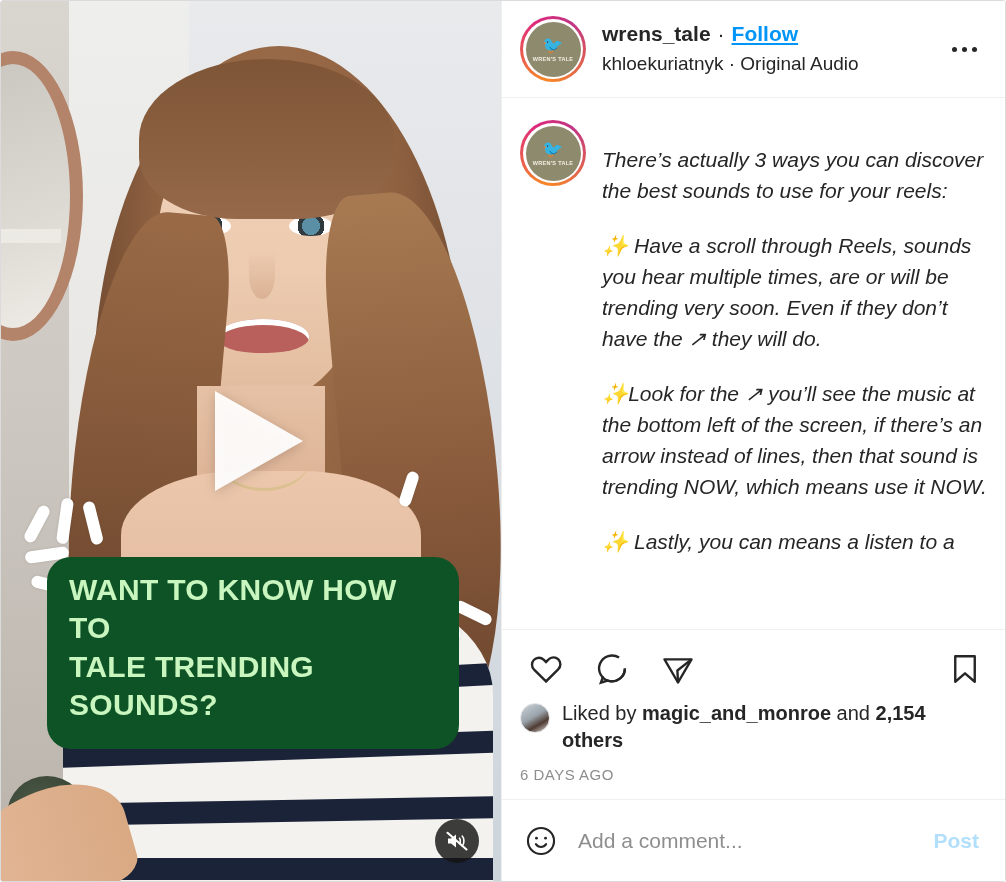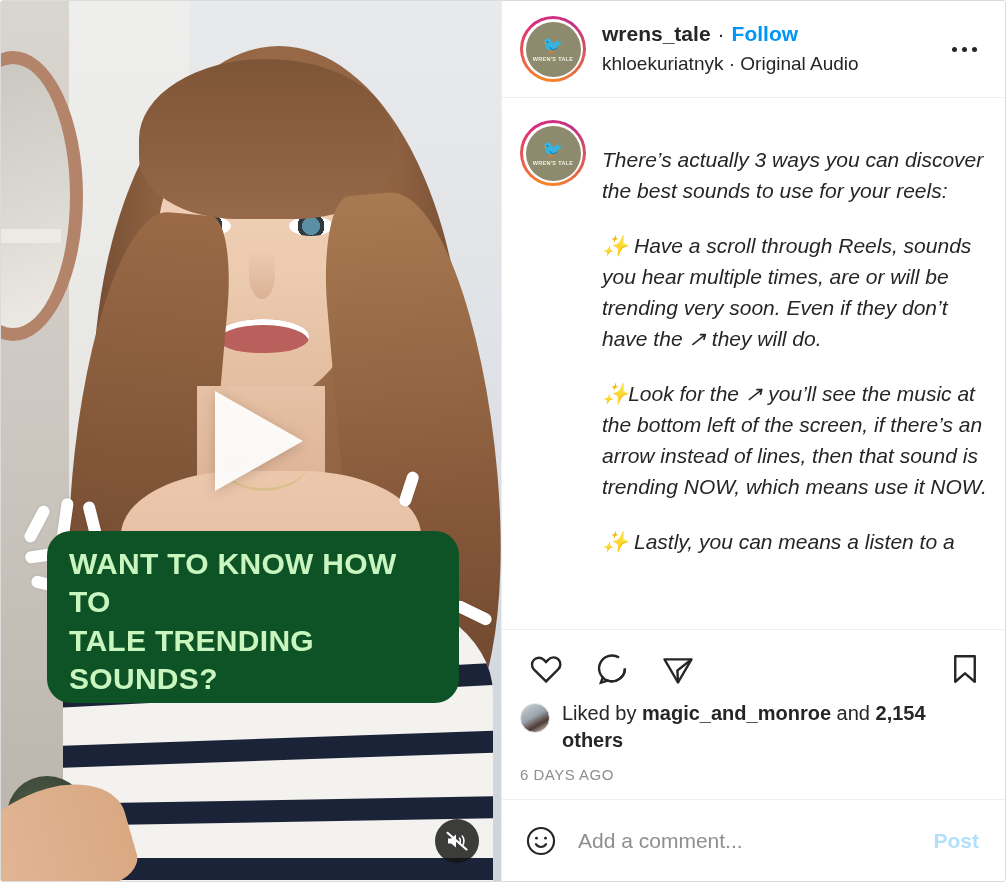--- a/index.html
+++ b/index.html
@@ -126,25 +126,25 @@
     width: 0; height: 0;
     border-left: 88px solid rgba(255,255,255,.93);
     border-top: 50px solid transparent;
     border-bottom: 50px solid transparent;
     filter: drop-shadow(0 2px 6px rgba(0,0,0,.18));
   }
   .sparkles { position: absolute; inset: 0; pointer-events: none; }
   .spark { position: absolute; background: #fff; border-radius: 7px;
            box-shadow: 0 0 3px rgba(0,0,0,.12); }
   .banner {
-    position: absolute; left: 46px; top: 530px; width: 412px;
+    position: absolute; left: 46px; top: 556px; width: 412px;
     background: #0e5326;
     color: #c9f5bf;
     border-radius: 24px;
-    padding: 14px 22px 4px;
+    padding: 14px 22px 24px;
     font-weight: 700;
     font-size: 30px;
     line-height: 1.28;
     letter-spacing: .3px;
   }
   .banner .l2 { display: block; }
   .mute {
     position: absolute; right: 22px; bottom: 18px;
     width: 44px; height: 44px; border-radius: 50%;
     background: rgba(20,20,20,.82);
@@ -177,21 +177,21 @@
     background: #8e8a6d;
     display: flex; flex-direction: column; align-items: center; justify-content: center;
     color: #f2f0e4;
   }
   .av .bird { font-size: 17px; line-height: 1; }
   .av .nm { font-size: 5.5px; letter-spacing: .3px; margin-top: 2px; font-weight: 700; }
   .hdr-txt { flex: 1; margin-left: 16px; min-width: 0; }
   .line1 { font-size: 21px; line-height: 26px; display: flex; align-items: baseline; gap: 7px; }
   .uname { font-weight: 700; color: #262626; }
   .dot { color: #262626; }
-  .follow { color: #0095f6; font-weight: 700; cursor: pointer; }
+  .follow { color: #0095f6; font-weight: 700; cursor: pointer; text-decoration: underline; }
   .line2 { font-size: 19px; line-height: 26px; color: #262626; margin-top: 4px; }
   .more { display: flex; align-items: center; gap: 5px; padding: 12px; cursor: pointer; }
   .more i { width: 5px; height: 5px; border-radius: 50%; background: #262626; display:block; }
 
   .body { flex: 1; overflow: hidden; padding: 22px 18px 0 18px; position: relative; }
   .cap { display: flex; gap: 16px; }
   .cap .ring { width: 66px; height: 66px; flex: 0 0 66px; }
   .cap-txt { flex: 1; min-width: 0; font-size: 21px; line-height: 30px; color: #262626; }
   .cap-title { font-weight: 400; letter-spacing: 3.4px; }
   .cap-title .u { font-weight: 700; letter-spacing: normal; margin-right: 4px; }

